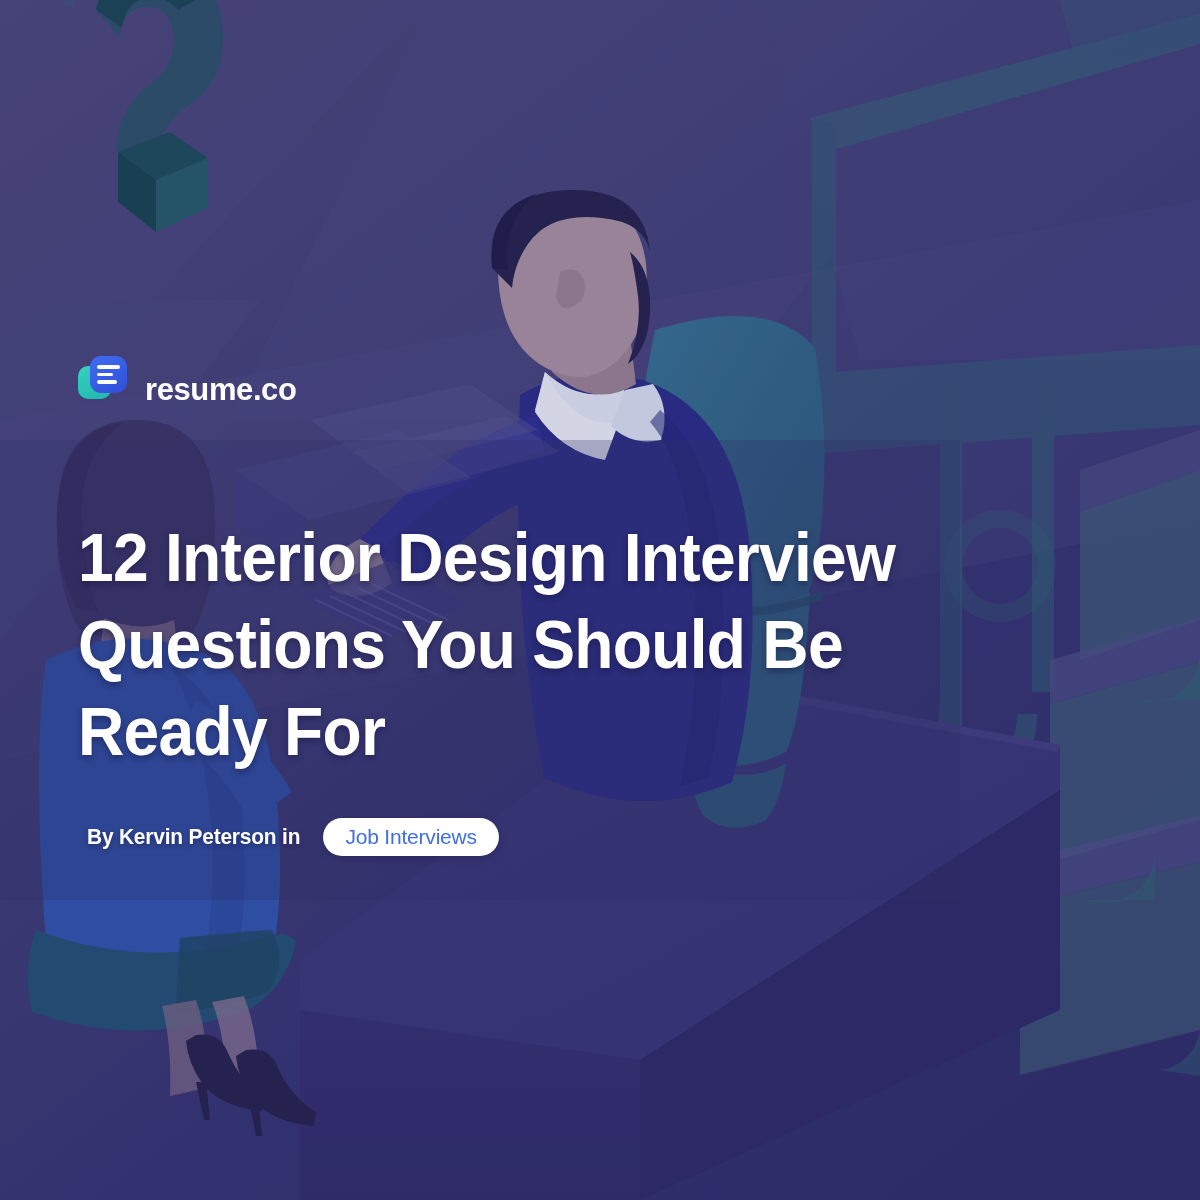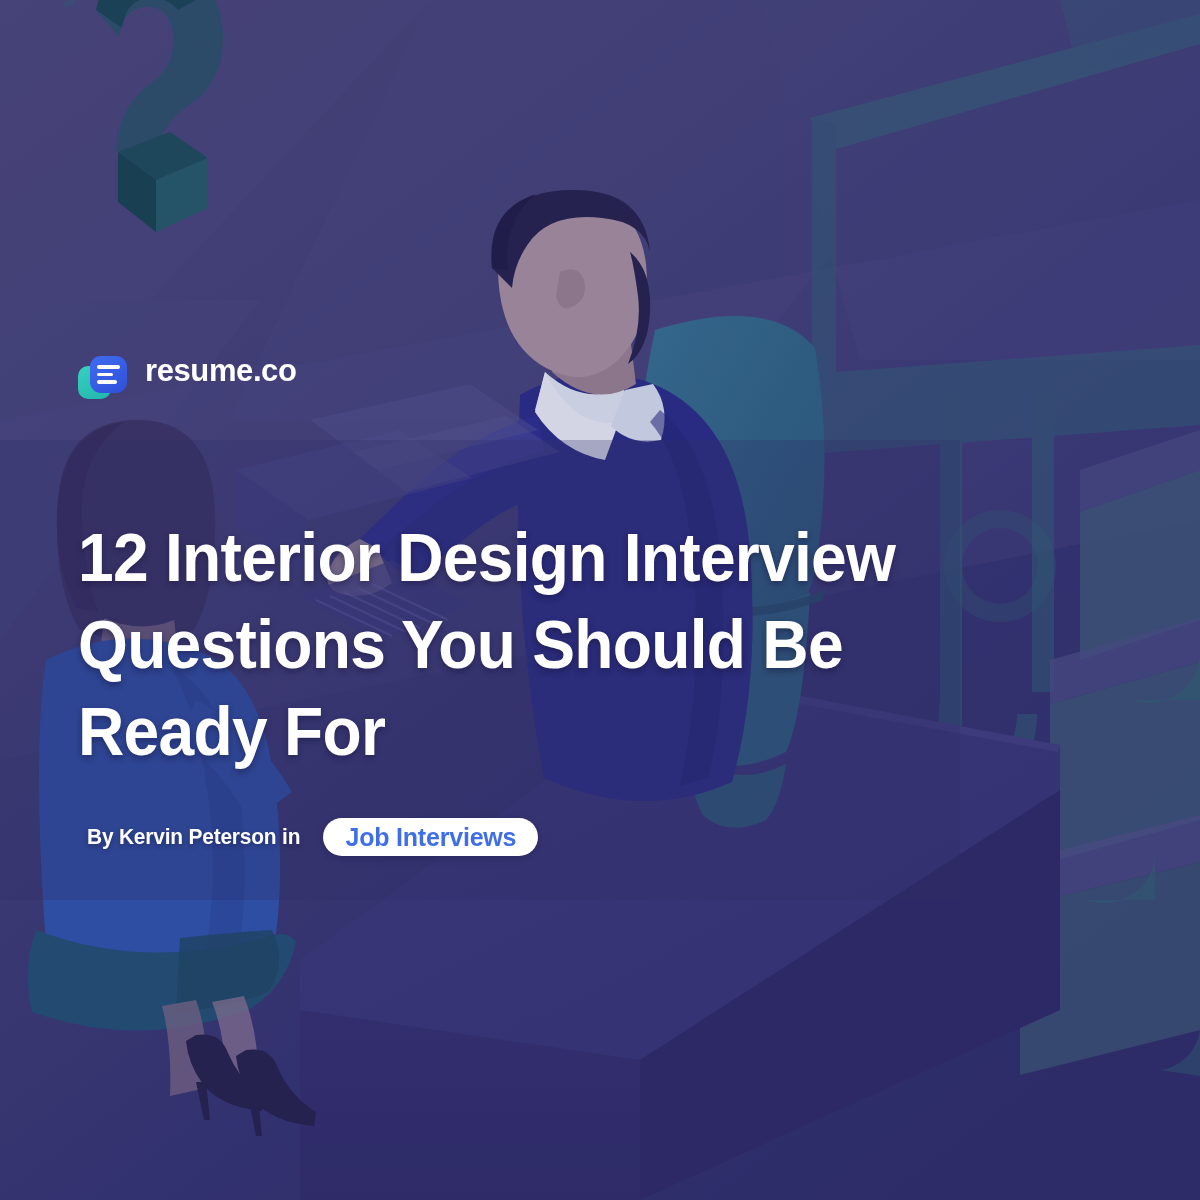--- a/index.html
+++ b/index.html
@@ -20,21 +20,21 @@
         #2b2c68 100%);
   }
 
   
   .illus { position:absolute; inset:0; }
   .illus svg { display:block; width:1200px; height:1200px; }
 
   
   .brand {
     position:absolute; left:78px; top:355px;
-    display:flex; align-items:flex-start; gap:17px;
+    display:flex; align-items:flex-end; gap:17px;
     z-index:6;
   }
   .brand-mark { position:relative; width:50px; height:50px; }
   .brand-mark .sq-teal {
     position:absolute; left:0; top:11px;
     width:33px; height:33px; border-radius:10px;
     background:linear-gradient(150deg,#37d0c0 0%,#22b6ae 100%);
   }
   .brand-mark .sq-blue {
     position:absolute; left:12px; top:1px;
@@ -76,21 +76,21 @@
   .byline-text {
     color:#ffffff; font-size:22px; font-weight:700;
     letter-spacing:-0.2px; white-space:nowrap;
     transform:scaleX(0.95); transform-origin:left center;
     text-shadow:0 2px 5px rgba(20,18,55,0.40);
   }
   .cat-pill {
     display:inline-flex; align-items:center; justify-content:center;
     height:38px; padding:0 22px;
     background:#ffffff; border-radius:19px;
-    color:#3f6ee6; font-size:25px; font-weight:700;
+    color:#3f6ee6; font-size:21px; font-weight:400;
     letter-spacing:-0.2px; white-space:nowrap;
     box-shadow:0 2px 7px rgba(18,16,50,0.28);
   }
 </style>
 </head>
 <body>
 
 <div class="card">
 
   <div class="illus">

